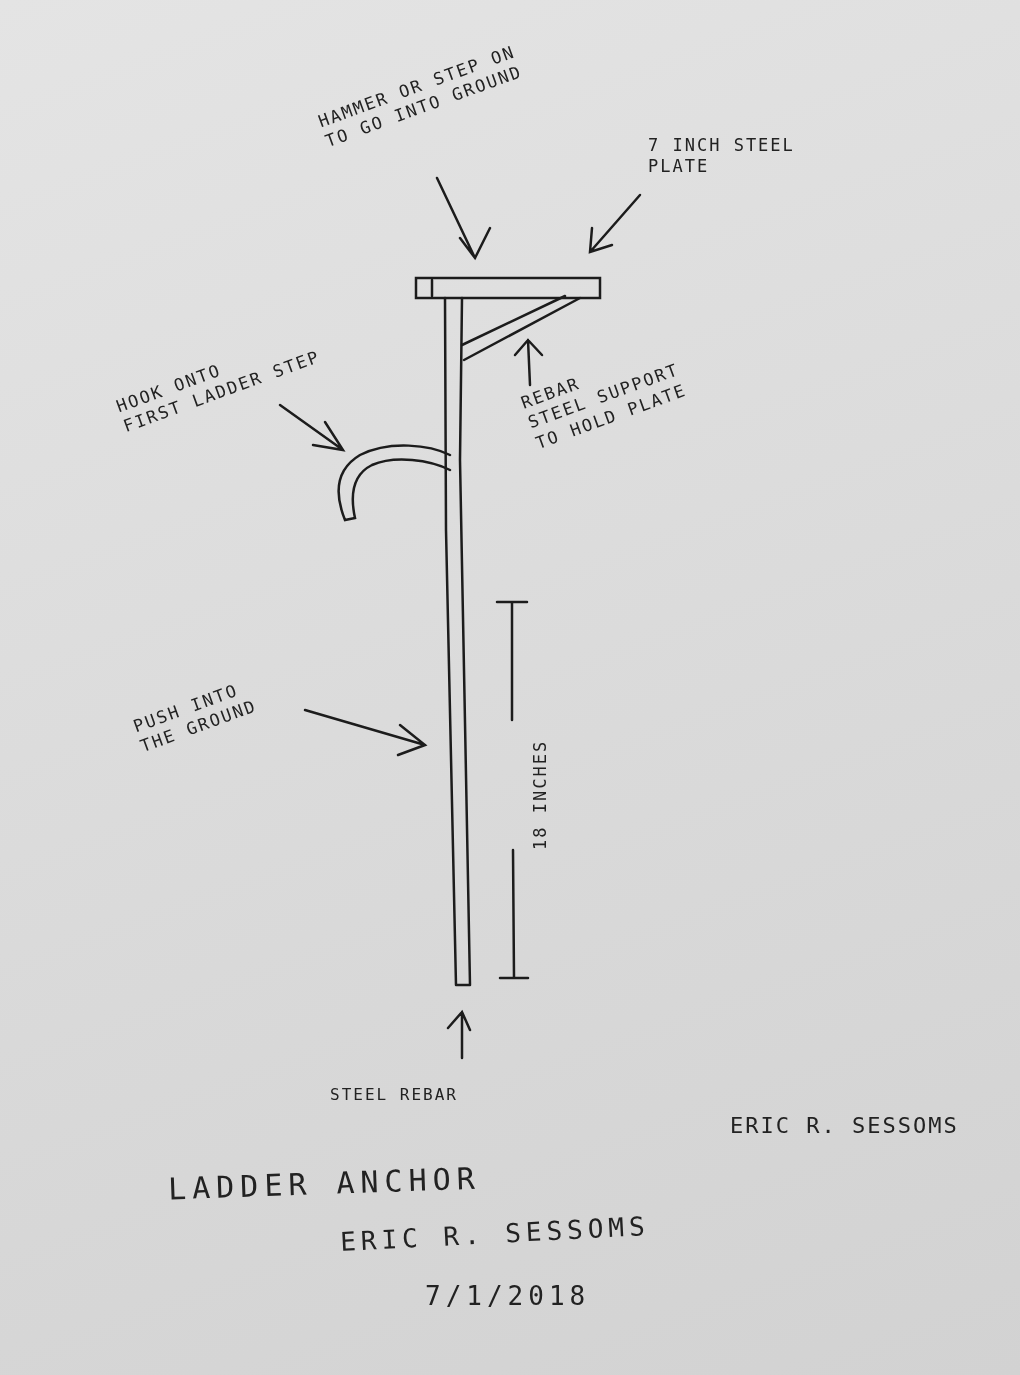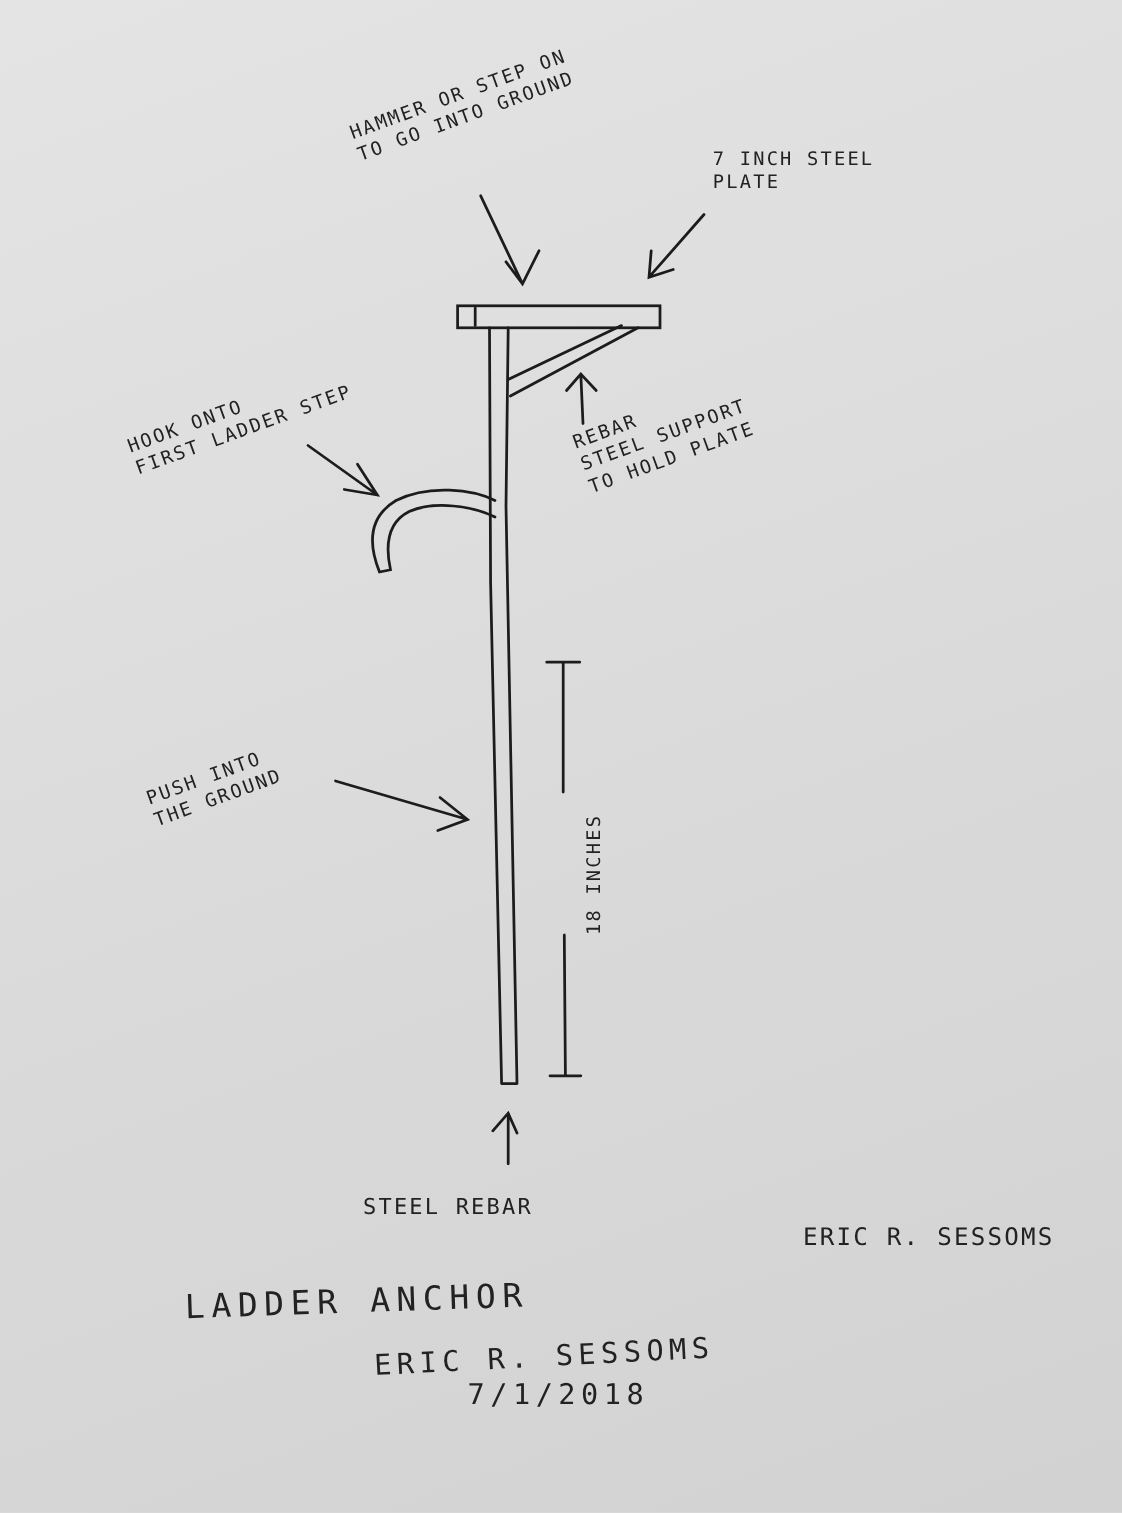--- a/index.html
+++ b/index.html
@@ -44,18 +44,18 @@
 <div class="lbl" style="left:648px;top:135px;">7 INCH STEEL
 PLATE</div>
 <div class="lbl rot" style="left:128px;top:395px;transform:rotate(-20deg);">HOOK ONTO
 FIRST LADDER STEP</div>
 <div class="lbl rot" style="left:540px;top:390px;transform:rotate(-20deg);">REBAR
 STEEL SUPPORT
 TO HOLD PLATE</div>
 <div class="lbl rot" style="left:145px;top:715px;transform:rotate(-20deg);">PUSH INTO
 THE GROUND</div>
 <div class="lbl" style="left:530px;top:850px;transform:rotate(-90deg);transform-origin:left top;">18 INCHES</div>
-<div class="lbl" style="left:330px;top:1085px;font-size:20px;">STEEL REBAR</div>
+<div class="lbl" style="left:330px;top:1085px;font-size:16px;">STEEL REBAR</div>
 
 <div class="lbl" style="left:730px;top:1112px;font-size:22px;">ERIC R. SESSOMS</div>
 <div class="lbl big" style="left:168px;top:1165px;transform:rotate(-2deg);">LADDER ANCHOR</div>
 <div class="lbl mid" style="left:340px;top:1218px;transform:rotate(-3deg);">ERIC R. SESSOMS</div>
-<div class="lbl mid" style="left:425px;top:1252px;">7/1/2018</div>
+<div class="lbl mid" style="left:425px;top:1280px;">7/1/2018</div>
 
 </body></html>

